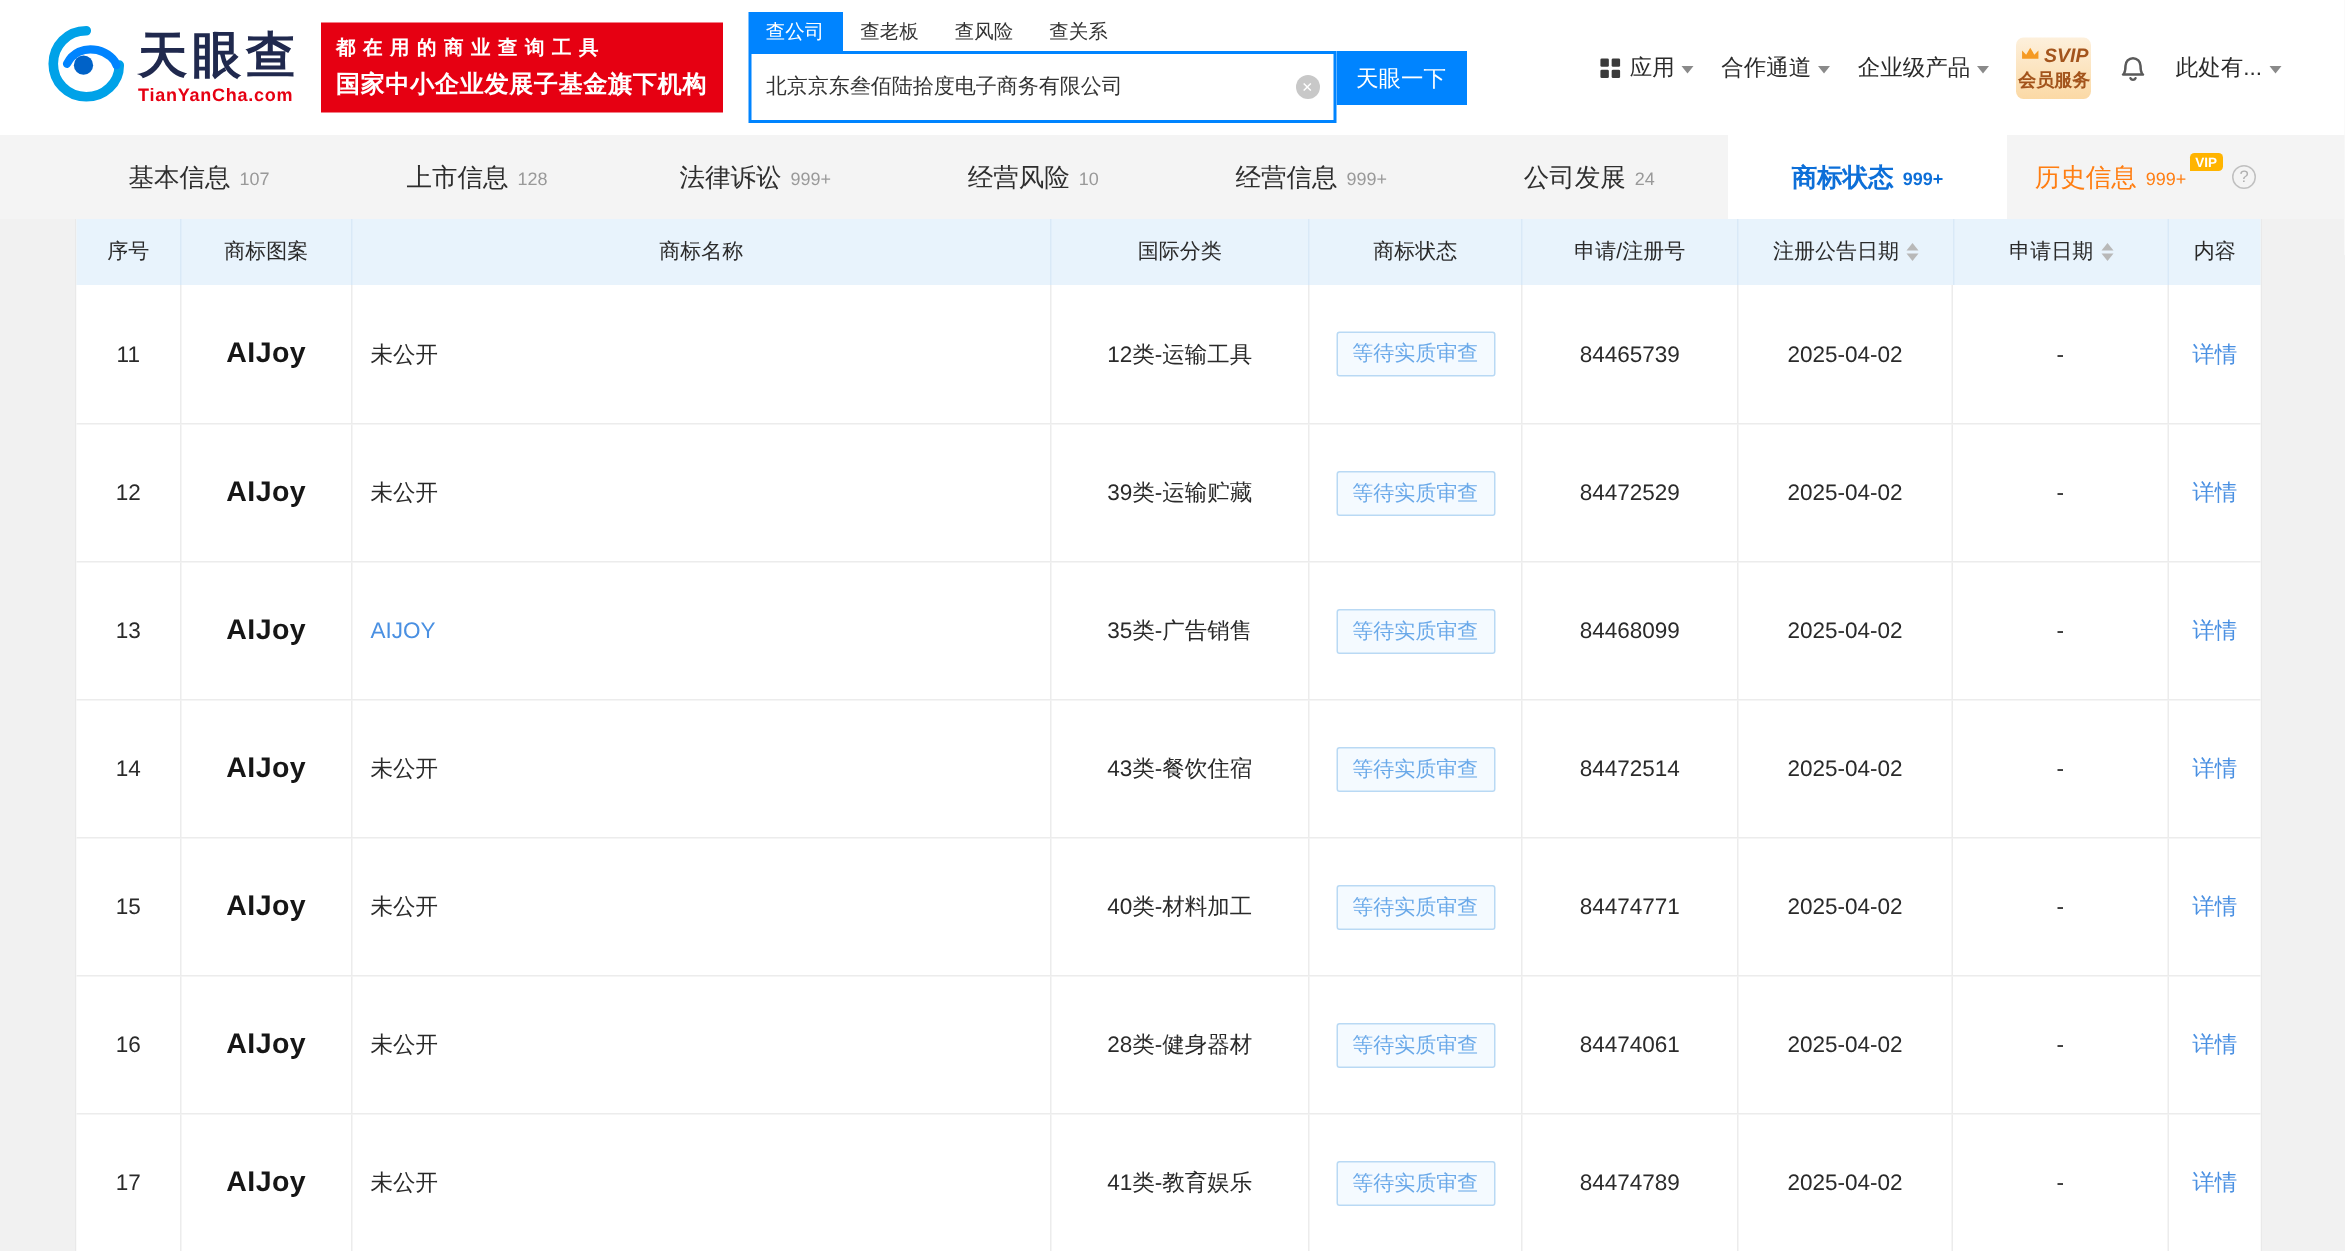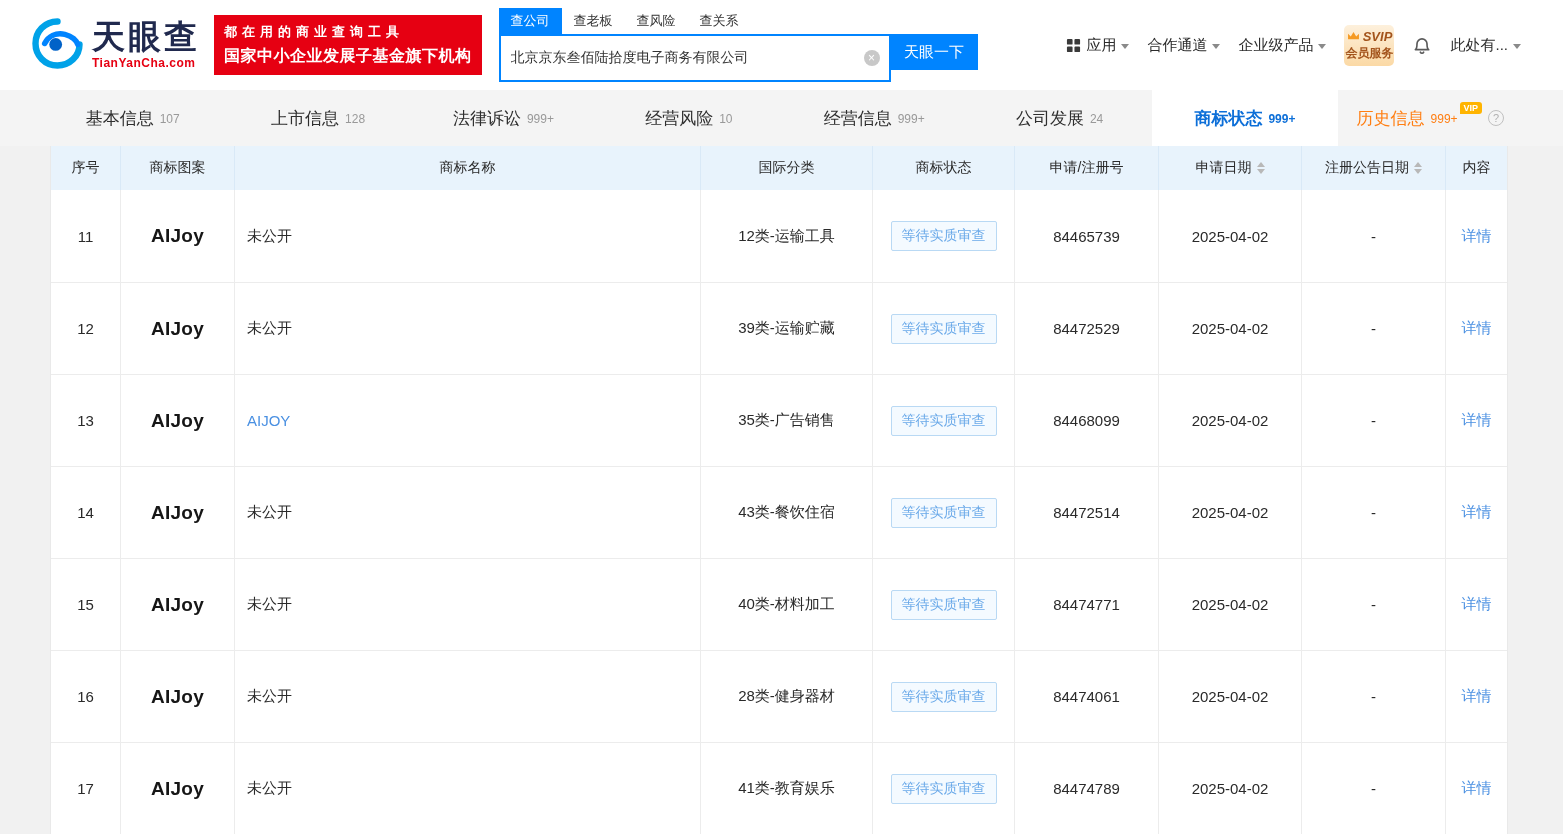--- a/index.html
+++ b/index.html
@@ -207,34 +207,34 @@
       </div>
       <div class="th col3">
         <span>国际分类</span>
       </div>
       <div class="th col4">
         <span>商标状态</span>
       </div>
       <div class="th col5">
         <span>申请/注册号</span>
       </div>
+      <div class="th col7">
+        <span>注册公告日期</span>
+        <span class="sort">
+          <i class="up"></i>
+          <i class="down"></i>
+        </span>
+      </div>
       <div class="th col6">
         <span>申请日期</span>
         <span class="sort">
           <i class="up"></i>
           <i class="down"></i>
         </span>
       </div>
-      <div class="th col7">
-        <span>注册公告日期</span>
-        <span class="sort">
-          <i class="up"></i>
-          <i class="down"></i>
-        </span>
-      </div>
       <div class="th col8">
         <span>内容</span>
       </div>
     </div>
   <div class="tbody">
       <div class="tr">
         <div class="td col0">11</div>
         <div class="td col1">
           <span class="tm-logo">AIJoy</span>
         </div>

